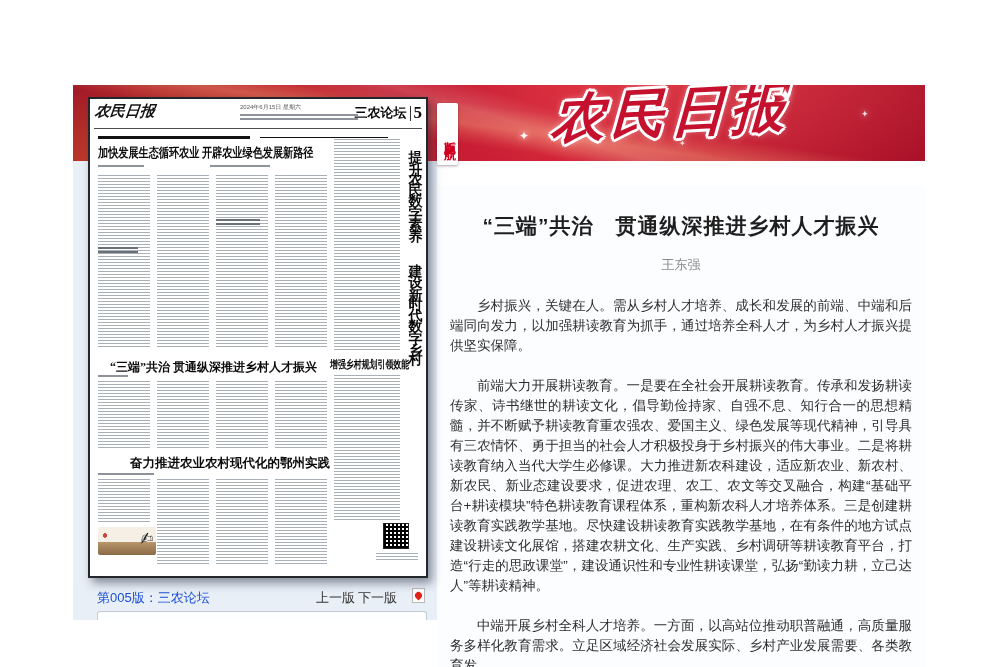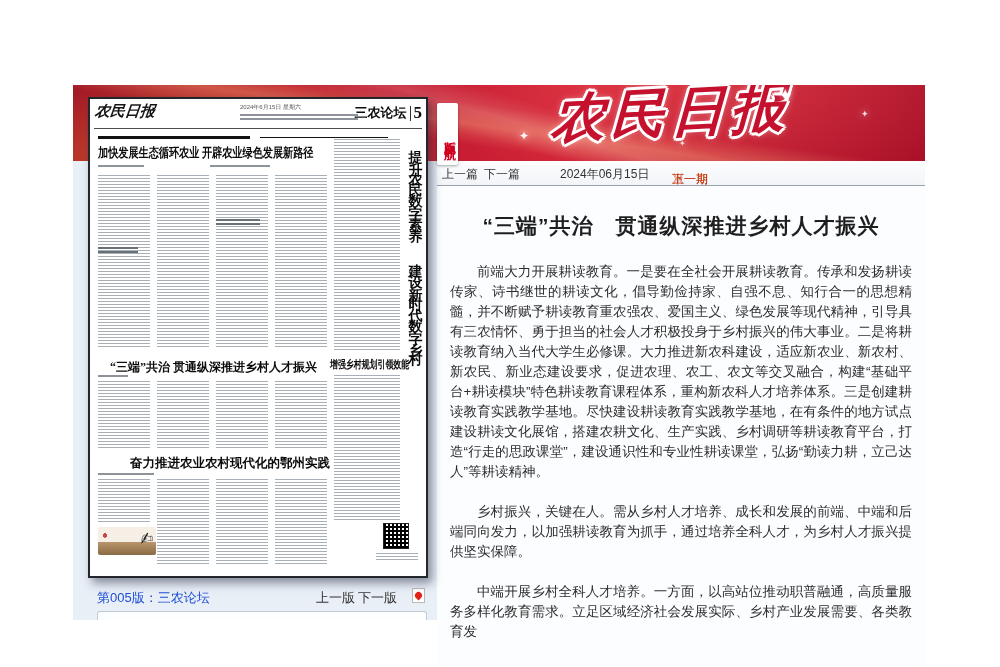--- a/index.html
+++ b/index.html
@@ -122,31 +122,20 @@
     <div class="masthead-script">农民日报</div>
     <span class="sparkle" style="left:705px;top:0px;font-size:17px;"></span>
     <span class="sparkle" style="left:446px;top:44px;font-size:12px;opacity:.95;"></span>
     <span class="sparkle" style="left:788px;top:24px;font-size:9px;opacity:.85;"></span>
     <span class="sparkle" style="left:606px;top:54px;font-size:8px;opacity:.8;"></span>
     <span class="sparkle" style="left:250px;top:18px;font-size:8px;opacity:.55;"></span>
   </div>
 
   <div class="pagenav-tab">版面导航</div>
 
-  <div class="navbar">
-    <span class="nav-link" style="left:5px;">上一篇</span>
-    <span class="nav-link" style="left:47px;">下一篇</span>
-    <span class="nav-date" style="left:123px;">2024年06月15日</span>
-    <span class="issue-nav" style="left:235px;">
-      <span>《</span>
-        <span>上一期</span>
-      <span>下一期</span>
-        <span>》</span>
-    </span>
-  </div>
 
   <div class="left-panel"></div>
 
   <div class="paper">
     <div class="np-masthead">农民日报</div>
     <div class="np-date">2024年6月15日 星期六</div>
     <div class="metabar" style="left:150px;top:15px;width:118px;"></div>
     <div class="metabar" style="left:150px;top:19px;width:118px;"></div>
     <div class="np-section">
       <span class="sec-name">三农论坛</span>
@@ -192,20 +181,21 @@
   </div>
 
   <div class="edition">第005版：三农论坛</div>
   <span class="page-link" style="left:316px;">上一版</span>
   <span class="page-link" style="left:358px;">下一版</span>
   <div class="pdf-icon"></div>
   <div class="sliver-box"></div>
 
   <div class="article">
     <div class="article-title">“三端”共治　贯通纵深推进乡村人才振兴</div>
+    <div class="article-author">王东强</div>
     <div class="article-body">
+      <p>乡村振兴，关键在人。需从乡村人才培养、成长和发展的前端、中端和后端同向发力，以加强耕读教育为抓手，通过培养全科人才，为乡村人才振兴提供坚实保障。</p>
       <p>前端大力开展耕读教育。一是要在全社会开展耕读教育。传承和发扬耕读传家、诗书继世的耕读文化，倡导勤俭持家、自强不息、知行合一的思想精髓，并不断赋予耕读教育重农强农、爱国主义、绿色发展等现代精神，引导具有三农情怀、勇于担当的社会人才积极投身于乡村振兴的伟大事业。二是将耕读教育纳入当代大学生必修课。大力推进新农科建设，适应新农业、新农村、新农民、新业态建设要求，促进农理、农工、农文等交叉融合，构建“基础平台+耕读模块”特色耕读教育课程体系，重构新农科人才培养体系。三是创建耕读教育实践教学基地。尽快建设耕读教育实践教学基地，在有条件的地方试点建设耕读文化展馆，搭建农耕文化、生产实践、乡村调研等耕读教育平台，打造“行走的思政课堂”，建设通识性和专业性耕读课堂，弘扬“勤读力耕，立己达人”等耕读精神。</p>
-      <p>乡村振兴，关键在人。需从乡村人才培养、成长和发展的前端、中端和后端同向发力，以加强耕读教育为抓手，通过培养全科人才，为乡村人才振兴提供坚实保障。</p>
       <p>中端开展乡村全科人才培养。一方面，以高站位推动职普融通，高质量服务多样化教育需求。立足区域经济社会发展实际、乡村产业发展需要、各类教育发</p>
     </div>
   </div>
 
 </div>
 
 </body></html>

